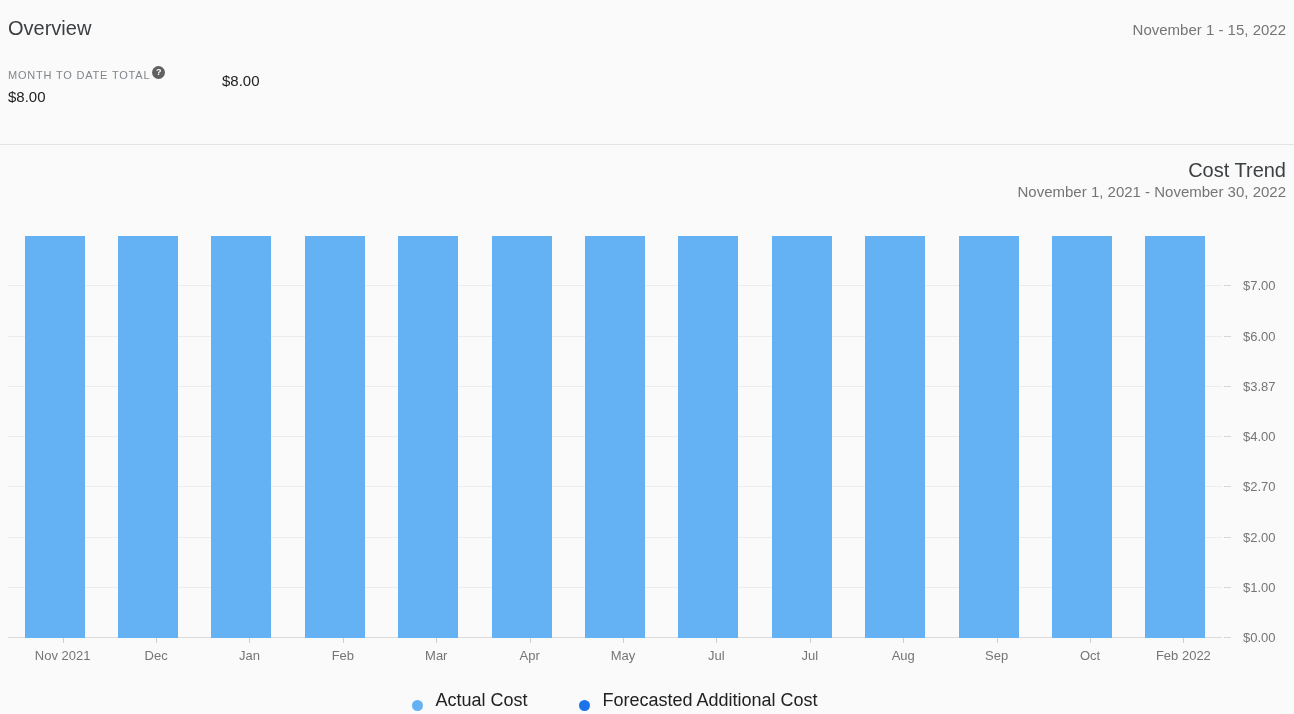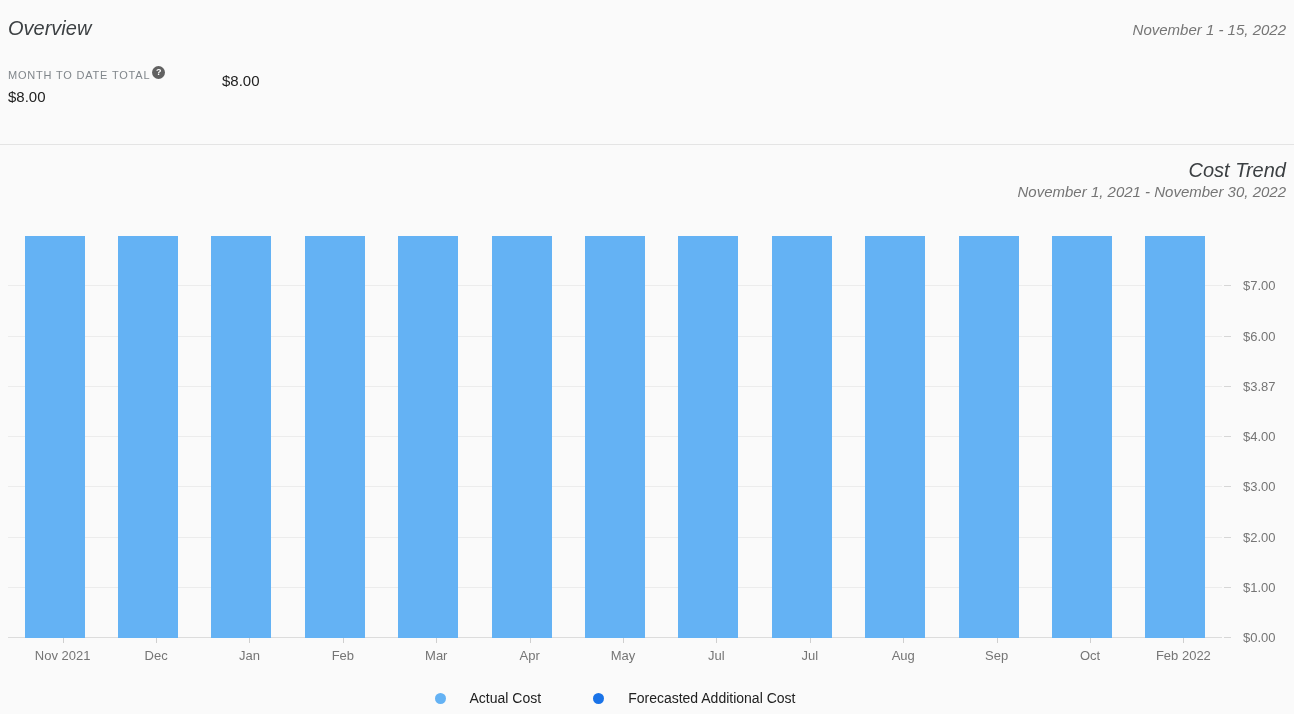--- a/index.html
+++ b/index.html
@@ -6,21 +6,20 @@
   html, body { margin: 0; padding: 0; }
   body {
     width: 1294px; height: 714px; overflow: hidden;
     background: #fafafa;
     font-family: "Liberation Sans", sans-serif;
     color: #3c4043;
   }
   .header-row {
     display: flex; justify-content: space-between; align-items: flex-end;
     padding: 16px 8px 0 8px;
-    font-style: italic;
   }
   .section-title { font-size: 20px; font-weight: 400; color: #3c4043; line-height: 24px; }
   .date-range { font-size: 15px; color: #757575; line-height: 20px; }
 
   .stats-row { display: flex; margin: 26px 8px 0 8px; }
   .stat { display: flex; flex-direction: column; }
   .stat-1 { width: 222px; }
   .stat-2 { width: 214px; }
   .stat-label {
     font-size: 11px; letter-spacing: 0.8px; color: #80868b;
@@ -67,22 +66,22 @@
   }
   .x-tick {
     position: absolute; top: 0; left: 50%; width: 1px; height: 5px; background: #cfcfcf;
   }
 
   .legend {
     width: 1214px; margin: 26px 0 0 8px;
     display: flex; justify-content: center; align-items: center; gap: 52px;
   }
   .legend-item {
-    display: flex; align-items: center; gap: 24px;
-    font-size: 14px; color: #212121; cursor: pointer;
+    display: flex; align-items: flex-end; gap: 12px;
+    font-size: 18px; color: #212121; cursor: pointer;
   }
   .legend-dot { width: 11px; height: 11px; border-radius: 50%; }
 </style>
 </head>
 <body>
 
 <div>
 
   <div class="header-row">
     <div class="section-title">Overview</div>
@@ -115,21 +114,21 @@
         <div class="gridline" style="bottom: 12.5%;">
           <div class="grid-tick"></div>
           <div class="grid-label">$1.00</div>
         </div>
         <div class="gridline" style="bottom: 25%;">
           <div class="grid-tick"></div>
           <div class="grid-label">$2.00</div>
         </div>
         <div class="gridline" style="bottom: 37.5%;">
           <div class="grid-tick"></div>
-          <div class="grid-label">$3.00</div>
+          <div class="grid-label">$2.70</div>
         </div>
         <div class="gridline" style="bottom: 50%;">
           <div class="grid-tick"></div>
           <div class="grid-label">$4.00</div>
         </div>
         <div class="gridline" style="bottom: 62.5%;">
           <div class="grid-tick"></div>
           <div class="grid-label">$3.87</div>
         </div>
         <div class="gridline" style="bottom: 75%;">

